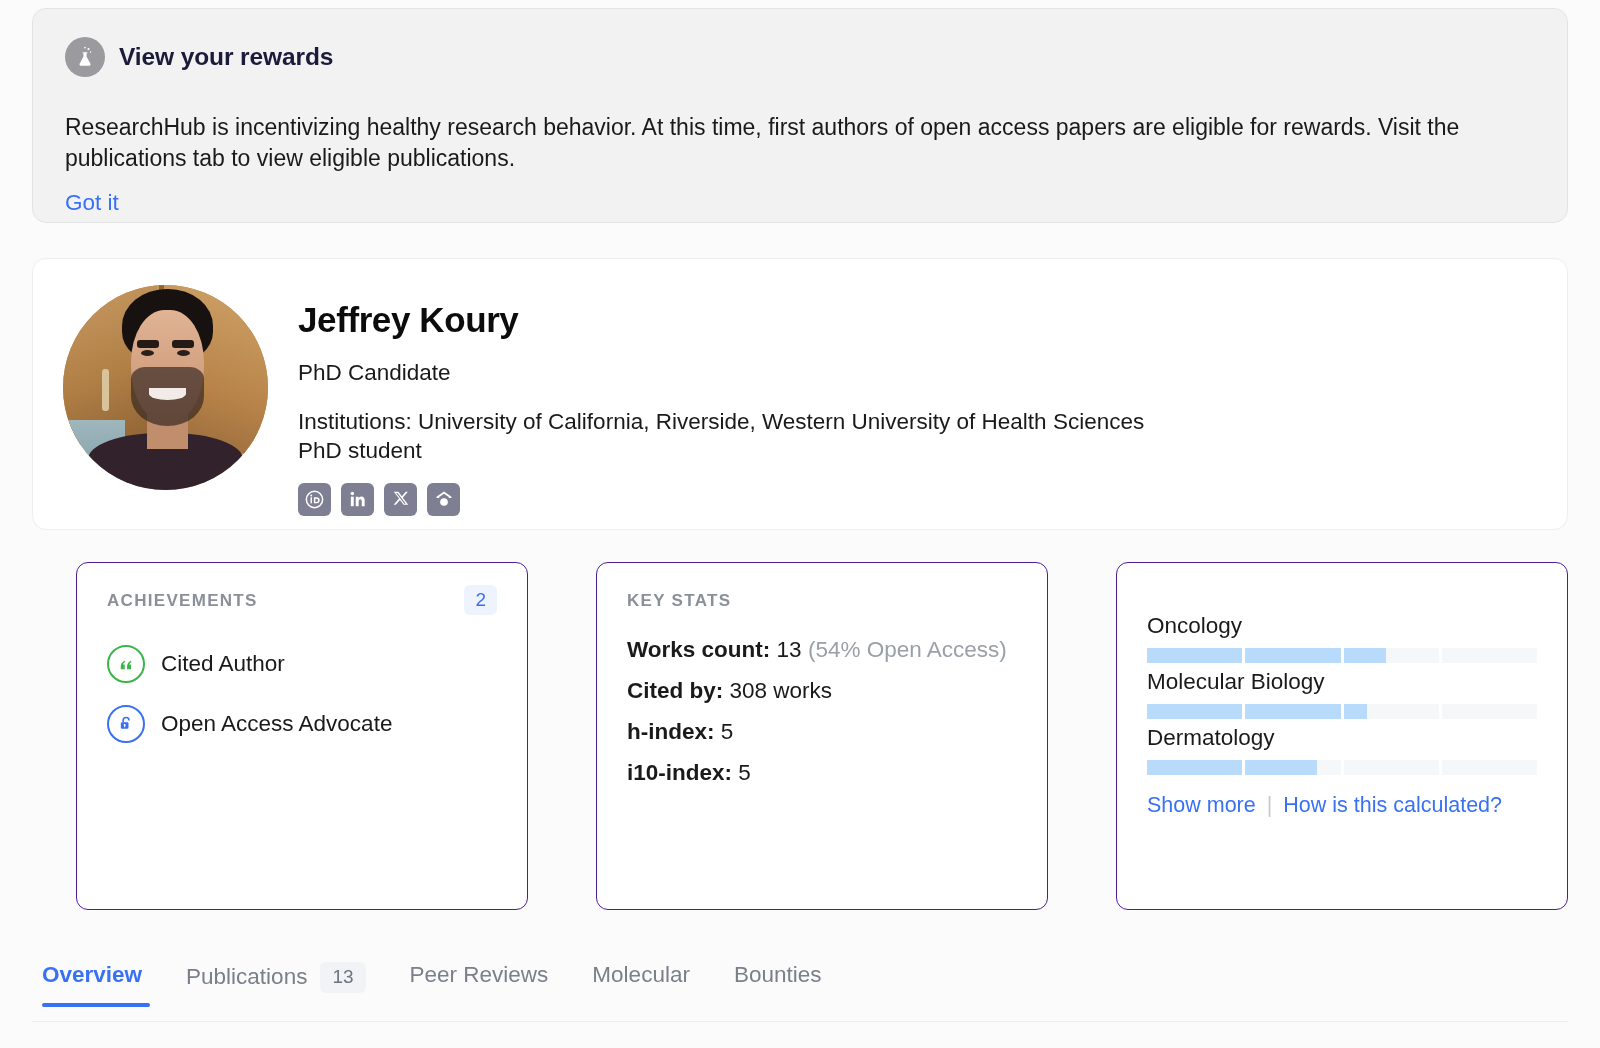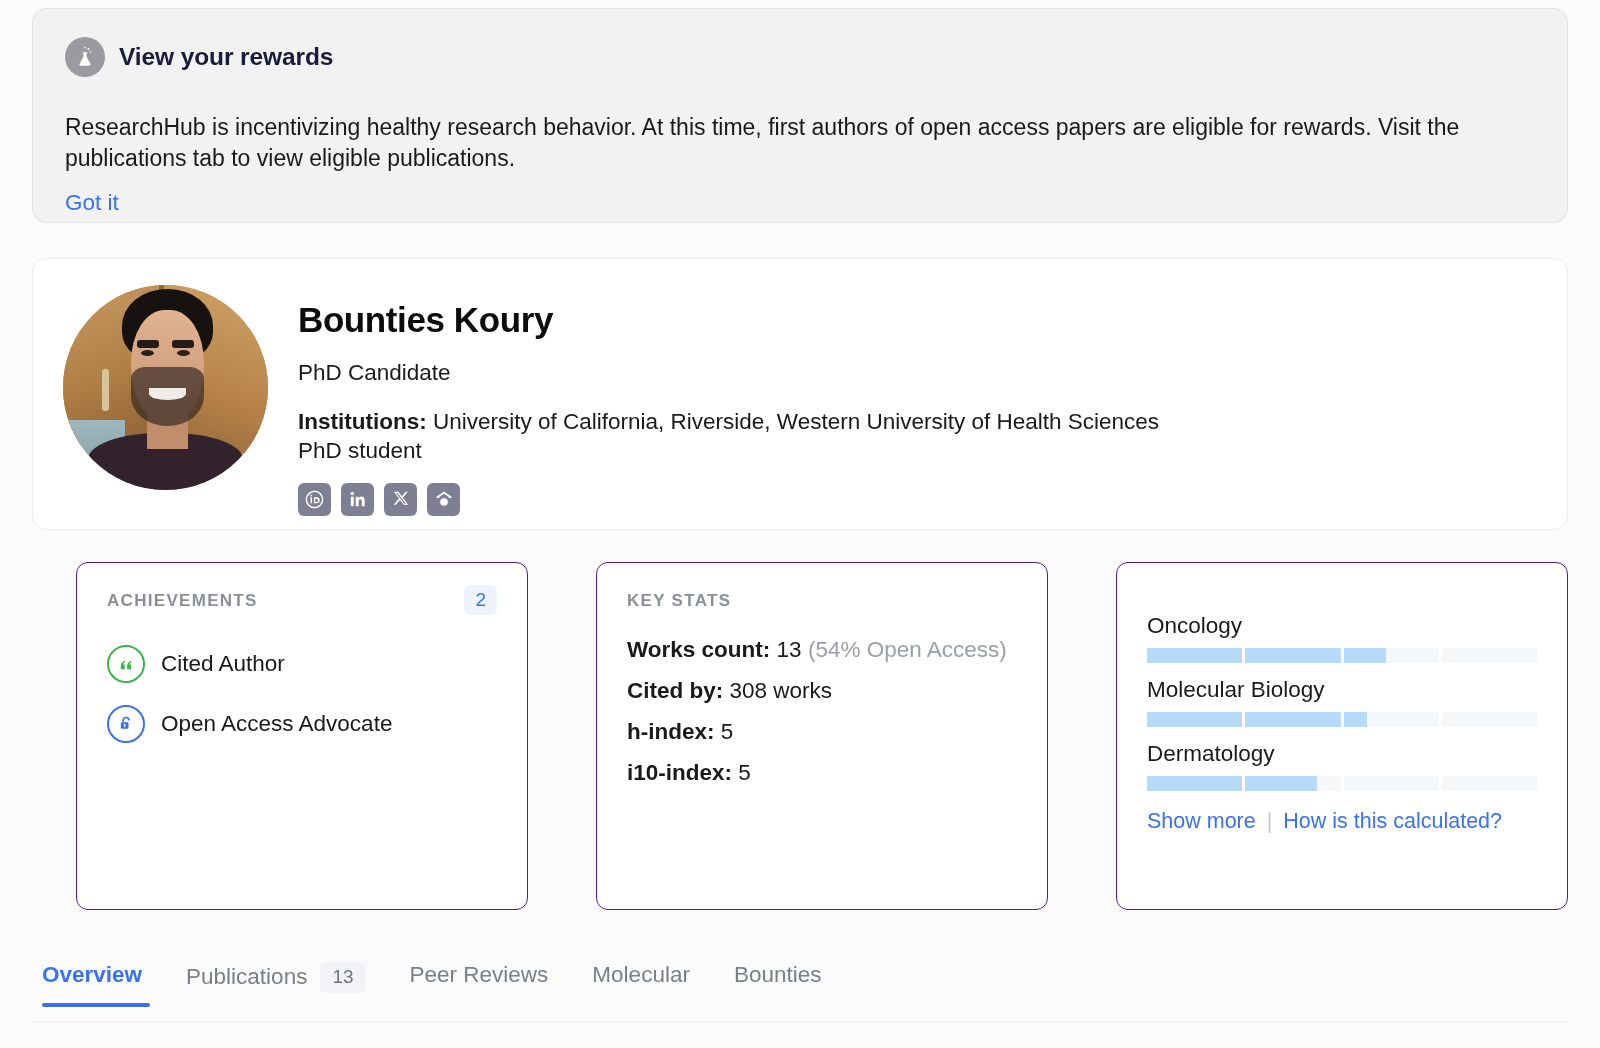--- a/index.html
+++ b/index.html
@@ -171,21 +171,21 @@
     font-size: 22.5px;
     color: #1a1a1a;
   }
   .profile-institutions {
     margin-top: 21px;
     font-size: 22.5px;
     line-height: 29px;
     color: #1a1a1a;
     max-width: 1100px;
   }
-  .profile-institutions b { font-weight: bold; }
+  .profile-institutions b { font-weight: normal; }
   .social-row {
     margin-top: 18px;
     display: flex;
     gap: 10px;
   }
   .social-btn {
     width: 33px;
     height: 33px;
     border-radius: 6px;
     background: #7e7f92;
@@ -249,21 +249,21 @@
   .ach-icon.blue { border-color: #3971f5; }
   .ach-label { font-size: 22.5px; color: #1a1a1a; }
 
   
   .stats-list { margin-top: 26px; display: flex; flex-direction: column; gap: 15px; }
   .stat-row { font-size: 22.5px; color: #1a1a1a; }
   .stat-row b { font-weight: bold; }
   .stat-muted { color: #9aa0a8; }
 
   
-  .rep-list { margin-top: 22px; display: flex; flex-direction: column; gap: 14px; }
+  .rep-list { margin-top: 22px; display: flex; flex-direction: column; gap: 6px; }
   .rep-item { }
   .rep-name { font-size: 22.5px; color: #1a1a1a; margin-bottom: 9px; }
   .rep-bar { display: flex; gap: 3px; height: 15px; }
   .rep-seg {
     flex: 1 1 0;
     background: #f6f7f8;
     position: relative;
     overflow: hidden;
   }
   .rep-seg .fill {
@@ -357,21 +357,21 @@
         <div class="beard"></div>
         <div class="brow-l"></div>
         <div class="brow-r"></div>
         <div class="eye-l"></div>
         <div class="eye-r"></div>
         <div class="smile"></div>
       </div>
     </div>
 
     <div class="profile-info">
-      <div class="profile-name">Bounties Koury</div>
+      <div class="profile-name">Jeffrey Koury</div>
       <div class="profile-headline">PhD Candidate</div>
       <div class="profile-institutions">
         <b>Institutions:</b>
         <span>University of California, Riverside, Western University of Health Sciences</span><br>
         <span>PhD student</span>
       </div>
 
       <div class="social-row">
         <div class="social-btn">
           <svg width="21" height="21" viewBox="0 0 24 24" aria-hidden="true">

